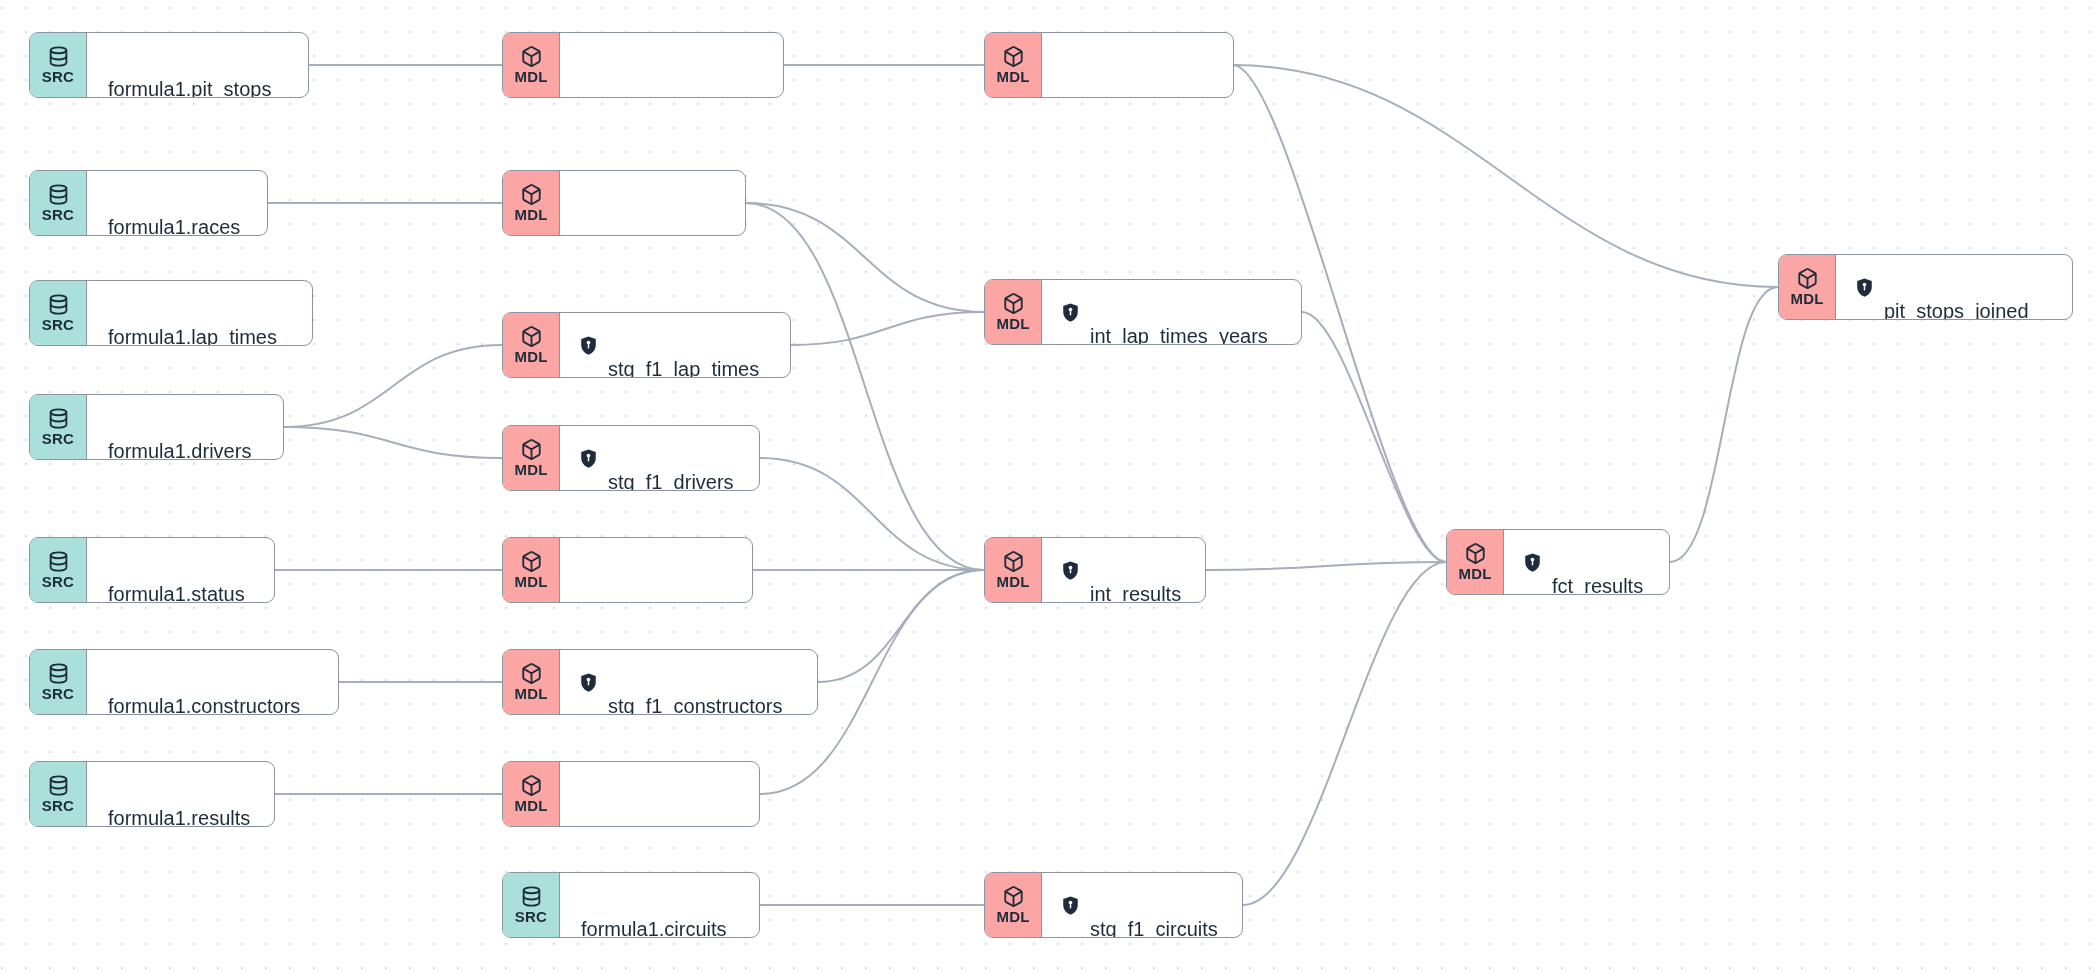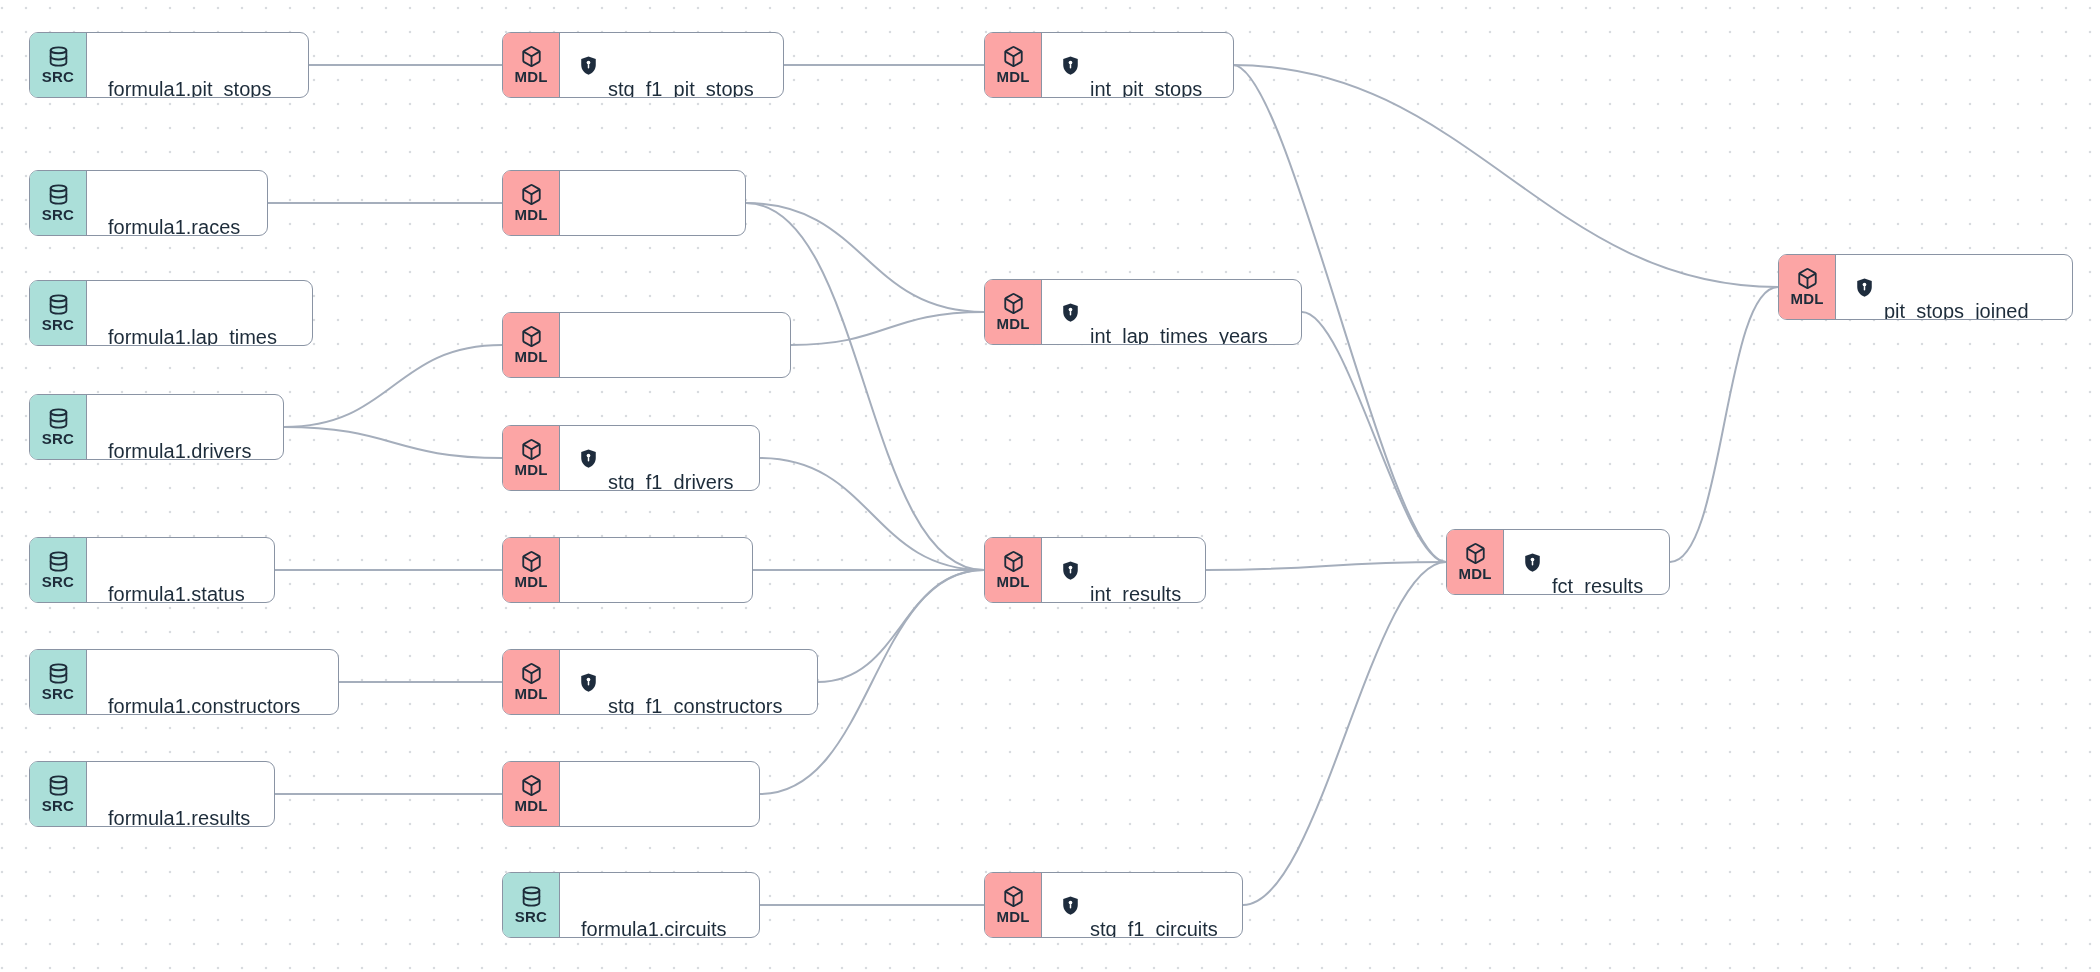--- a/index.html
+++ b/index.html
@@ -193,44 +193,44 @@
       </div>
   </div>
 
   <div class="node" style="left:502px;top:32px;width:282px">
     <div class="badge mdl">
       <svg viewBox="0 0 24 24">
           <use href="#icon-cube"></use>
         </svg>
       <span class="badge-label">MDL</span>
     </div>
-    <div class="body">
-      <svg class="shield" viewBox="0 0 24 24">
-          <use href="#icon-shield"></use>
-        </svg>
-      <span class="label">stg_f1_pit_stops</span>
-    </div>
   </div>
 
   <div class="node" style="left:502px;top:170px;width:244px">
     <div class="badge mdl">
       <svg viewBox="0 0 24 24">
           <use href="#icon-cube"></use>
         </svg>
       <span class="badge-label">MDL</span>
     </div>
   </div>
 
   <div class="node" style="left:502px;top:312px;width:289px">
     <div class="badge mdl">
       <svg viewBox="0 0 24 24">
           <use href="#icon-cube"></use>
         </svg>
       <span class="badge-label">MDL</span>
     </div>
+    <div class="body">
+      <svg class="shield" viewBox="0 0 24 24">
+          <use href="#icon-shield"></use>
+        </svg>
+      <span class="label">stg_f1_lap_times</span>
+    </div>
   </div>
 
   <div class="node" style="left:502px;top:425px;width:258px">
     <div class="badge mdl">
       <svg viewBox="0 0 24 24">
           <use href="#icon-cube"></use>
         </svg>
       <span class="badge-label">MDL</span>
     </div>
     <div class="body">
@@ -289,26 +289,20 @@
     </div>
   </div>
 
   <div class="node" style="left:984px;top:32px;width:250px">
     <div class="badge mdl">
       <svg viewBox="0 0 24 24">
           <use href="#icon-cube"></use>
         </svg>
       <span class="badge-label">MDL</span>
     </div>
-    <div class="body">
-      <svg class="shield" viewBox="0 0 24 24">
-          <use href="#icon-shield"></use>
-        </svg>
-      <span class="label">int_pit_stops</span>
-    </div>
   </div>
 
   <div class="node" style="left:984px;top:279px;width:318px">
     <div class="badge mdl">
       <svg viewBox="0 0 24 24">
           <use href="#icon-cube"></use>
         </svg>
       <span class="badge-label">MDL</span>
     </div>
     <div class="body">

